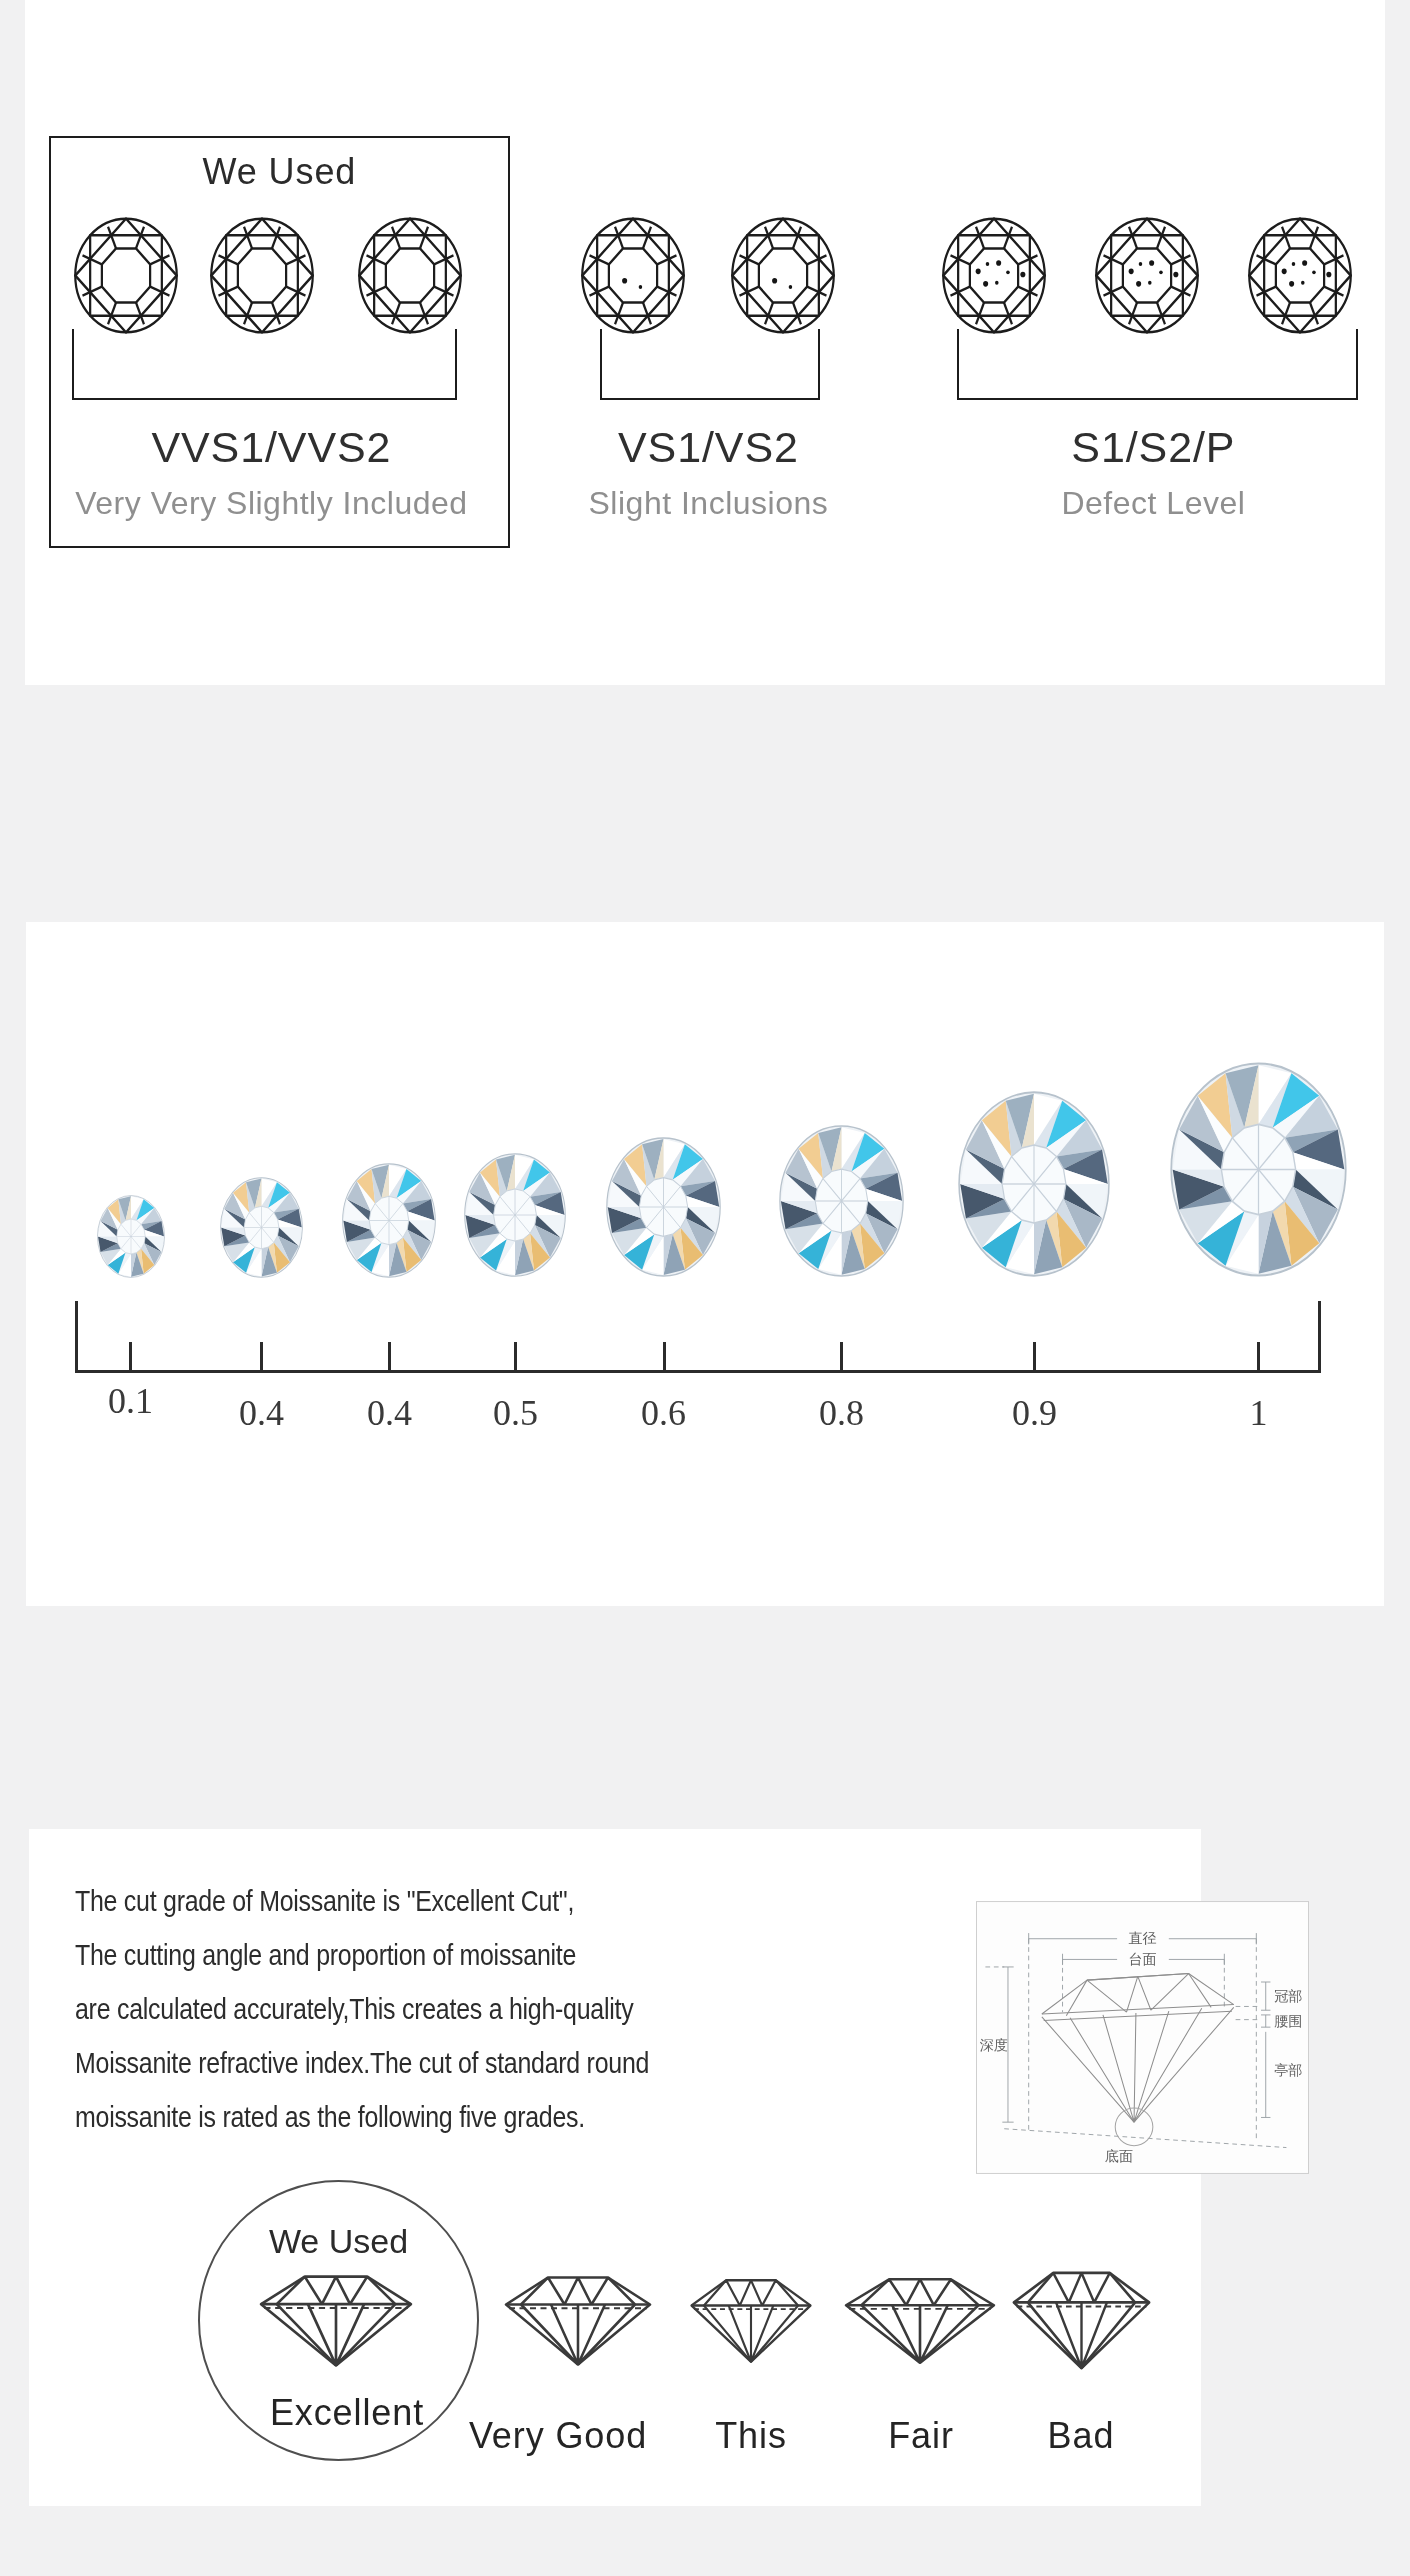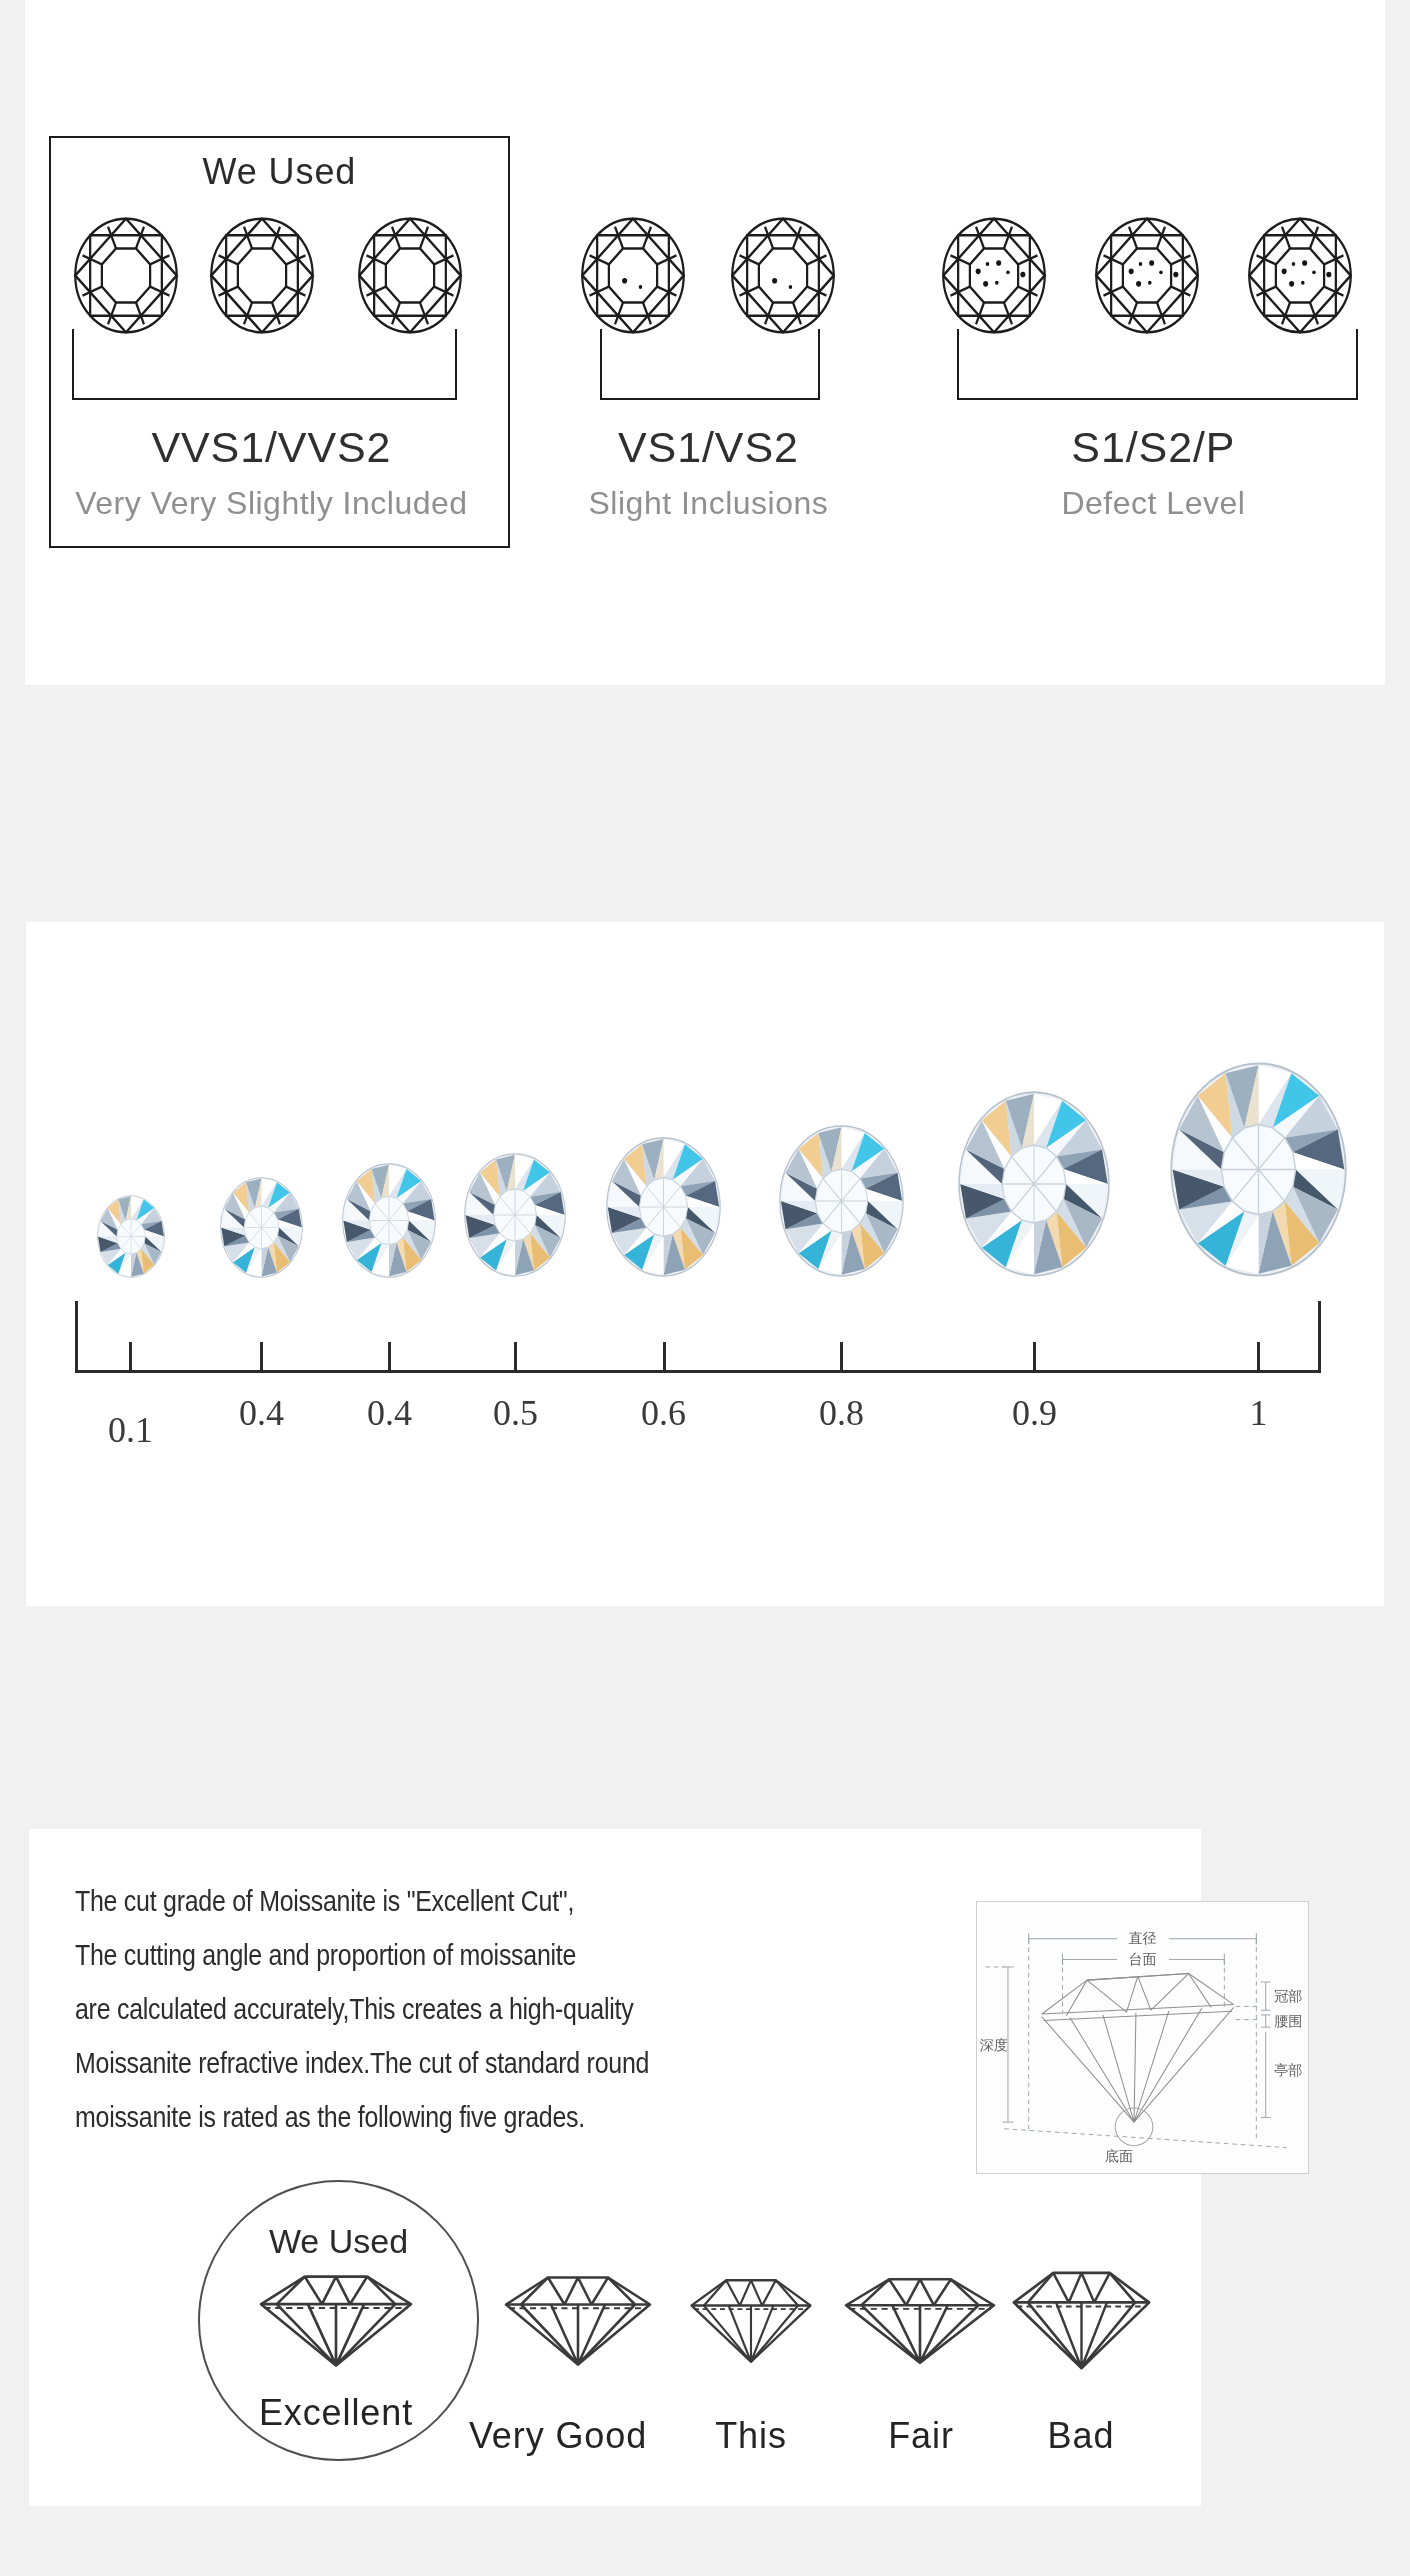--- a/index.html
+++ b/index.html
@@ -576,21 +576,21 @@
             <line x1="0" y1="0" x2="14.8" y2="14.8"></line>
             <line x1="0" y1="0" x2="0" y2="21"></line>
             <line x1="0" y1="0" x2="-14.8" y2="14.8"></line>
             <line x1="0" y1="0" x2="-21" y2="0"></line>
             <line x1="0" y1="0" x2="-14.8" y2="-14.8"></line>
           </g>
         </svg>
       </div>
     <div id="carat-ruler">
         <div class="rline" style="left:103px;top:420px;width:2.8px;height:30px"></div>
-        <div class="carat-num" style="left:48px;top:487px;width:113px">0.1</div>
+        <div class="carat-num" style="left:48px;top:458px;width:113px">0.1</div>
         <div class="rline" style="left:234px;top:420px;width:2.8px;height:30px"></div>
         <div class="carat-num" style="left:179px;top:470px;width:113px">0.4</div>
         <div class="rline" style="left:362px;top:420px;width:2.8px;height:30px"></div>
         <div class="carat-num" style="left:307px;top:470px;width:113px">0.4</div>
         <div class="rline" style="left:488px;top:420px;width:2.8px;height:30px"></div>
         <div class="carat-num" style="left:433px;top:470px;width:113px">0.5</div>
         <div class="rline" style="left:637px;top:420px;width:2.8px;height:30px"></div>
         <div class="carat-num" style="left:581px;top:470px;width:113px">0.6</div>
         <div class="rline" style="left:814px;top:420px;width:2.8px;height:30px"></div>
         <div class="carat-num" style="left:759px;top:470px;width:113px">0.8</div>
@@ -658,21 +658,21 @@
     <div id="cut-grades">
         <svg class="abs" style="left:229px;top:443px" width="156" height="98" viewBox="0 0 100 64" preserveAspectRatio="none">
     <g stroke="#3a3a3a" stroke-width="1.7" fill="none" stroke-linejoin="round">
       <path d="M2,21 L30,3 L70,3 L98,21 L50,61 Z"></path>
       <path d="M2,21 L98,21"></path>
       <path d="M4,23.5 L96,23.5" stroke-dasharray="4,3" stroke-width="1.2"></path>
       <path d="M30,3 L12,21 M30,3 L41,21 M70,3 L59,21 M70,3 L88,21 M50,3 L41,21 M50,3 L59,21"></path>
       <path d="M50,61 L12,21 M50,61 L32,21 M50,61 L50,21 M50,61 L68,21 M50,61 L88,21"></path>
     </g>
         </svg>
-        <div class="cut-grade-label" style="left:166px;top:563px;width:282px">Excellent</div>
+        <div class="cut-grade-label" style="left:177px;top:563px;width:282px">Excellent</div>
         <svg class="abs" style="left:474px;top:444px" width="150" height="96" viewBox="0 0 100 64" preserveAspectRatio="none">
     <g stroke="#3a3a3a" stroke-width="1.7" fill="none" stroke-linejoin="round">
       <path d="M2,21 L30,3 L70,3 L98,21 L50,61 Z"></path>
       <path d="M2,21 L98,21"></path>
       <path d="M4,23.5 L96,23.5" stroke-dasharray="4,3" stroke-width="1.2"></path>
       <path d="M30,3 L12,21 M30,3 L41,21 M70,3 L59,21 M70,3 L88,21 M50,3 L41,21 M50,3 L59,21"></path>
       <path d="M50,61 L12,21 M50,61 L32,21 M50,61 L50,21 M50,61 L68,21 M50,61 L88,21"></path>
     </g>
         </svg>
         <div class="cut-grade-label" style="left:388px;top:586px;width:282px">Very Good</div>

